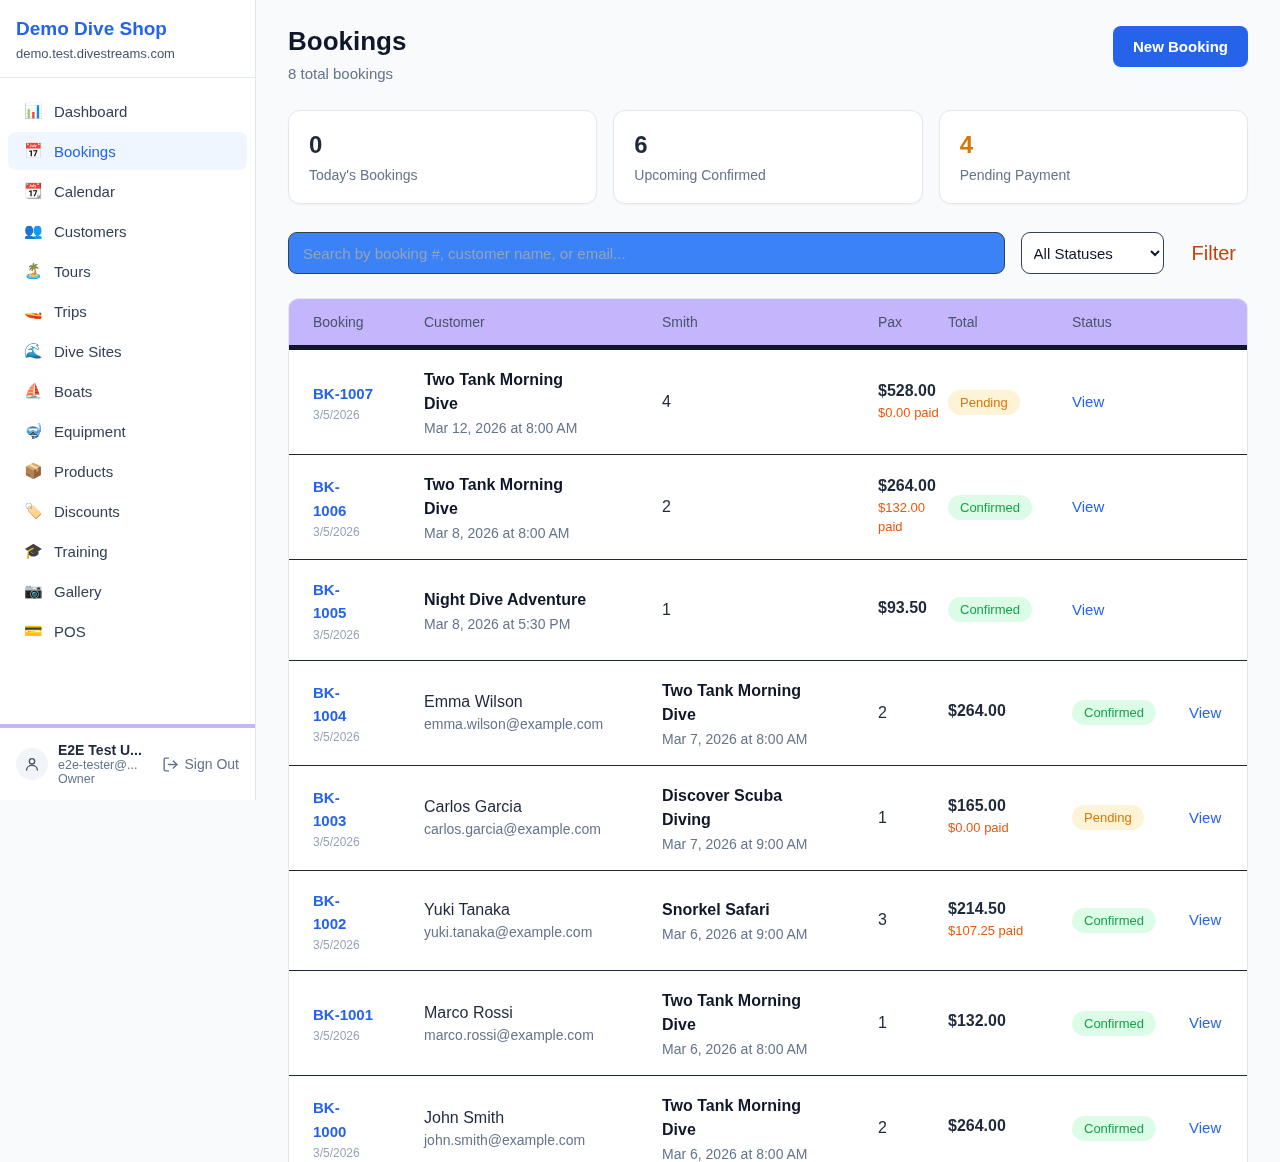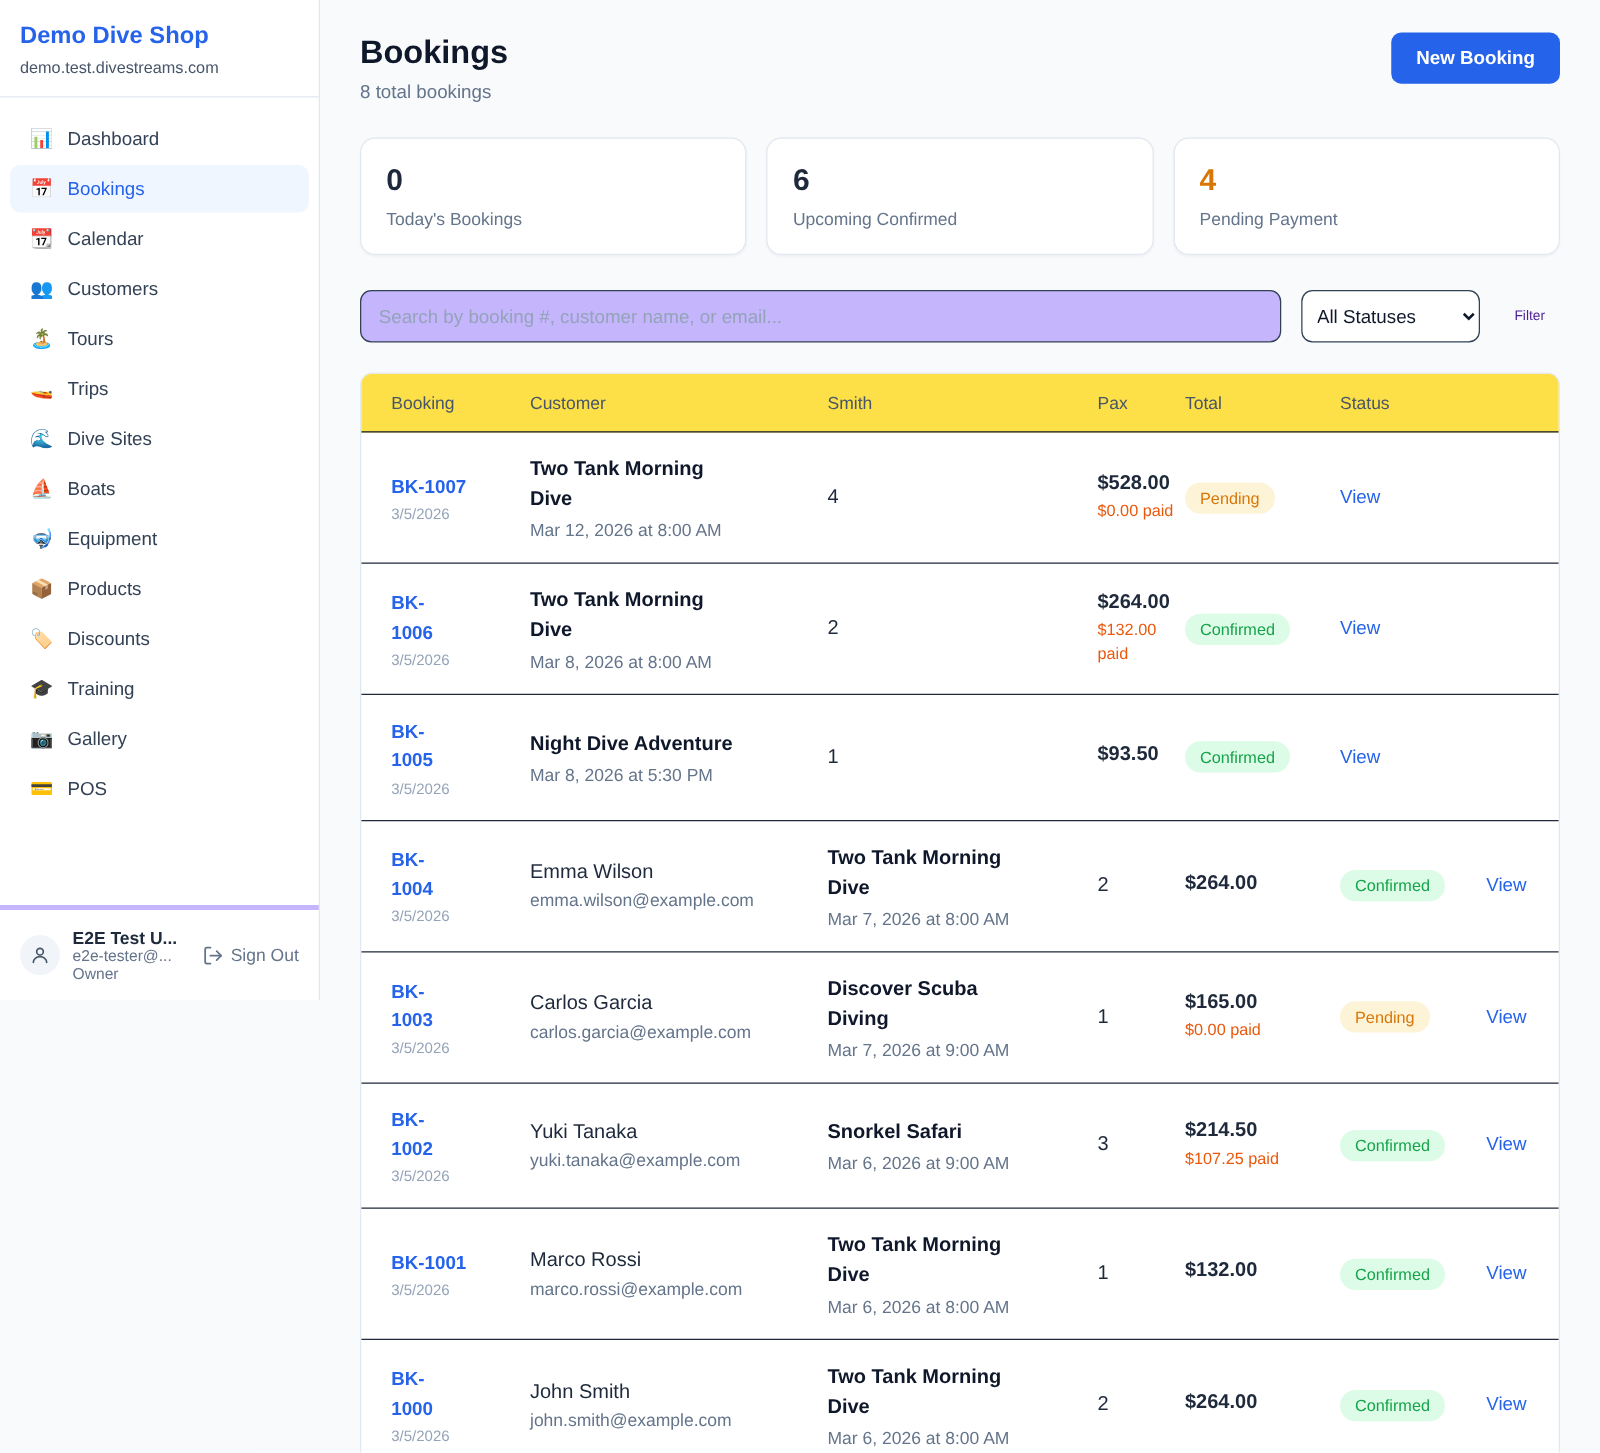--- a/index.html
+++ b/index.html
@@ -57,34 +57,34 @@
   .stat-card {
     background:#ffffff; border:1px solid #e2e8f0; border-radius:12px;
     padding:20px; box-shadow:0 1px 2px rgba(15,23,42,.04);
   }
   .stat-value { font-size:24px; font-weight:bold; color:#1e293b; margin-bottom:8px; }
   .stat-value.orange { color:#d97706; }
   .stat-label { font-size:14px; color:#64748b; }
   .filter-row { display:flex; align-items:center; gap:16px; margin-bottom:24px; }
   .search-input {
     flex:1; height:42px; border:1px solid #334155; border-radius:9px;
-    padding:0 14px; font-size:15px; font-family:inherit; color:#0f172a; background:#c4b5fd;
+    padding:0 14px; font-size:15px; font-family:inherit; color:#0f172a; background:#3b82f6;
   }
   .search-input::placeholder { color:#94a3b8; }
   .status-select {
     height:42px; width:143px; border:1px solid #334155; border-radius:9px;
     font-size:15px; font-family:inherit; color:#0f172a; background:#ffffff; padding:0 8px;
   }
-  .filter-label { font-size:11px; color:#4c1d95; padding:0 12px; cursor:pointer;text-align:center; }
+  .filter-label { font-size:20px; color:#c2410c; padding:0 12px; cursor:pointer;text-align:center; }
   
   .table-card {
     background:#ffffff; border:1px solid #e2e8f0; border-radius:10px; overflow:hidden;
   }
   .t-grid { display:grid; grid-template-columns:111px 238px 216px 70px 124px 117px 1fr; padding:0 24px; align-items:center; }
-  .t-head { background:#fde047; border-bottom:1px solid #0f172a; }
+  .t-head { background:#c4b5fd; border-bottom:5px solid #0f172a; }
   .t-head > div { font-size:14px; color:#475569; padding:15px 0; }
   .t-row { border-bottom:1px solid #1e293b; min-height:100px; padding-top:18px; padding-bottom:18px; }
   .t-row:last-child { border-bottom:none; }
   .booking-id { color:#2563eb; font-weight:bold; font-size:15px; white-space:pre-line; line-height:1.55; cursor:pointer; }
   .booking-date { color:#94a3b8; font-size:12px; margin-top:3px; }
   .cust-name { font-size:16px; color:#1e293b; margin-bottom:5px; }
   .cust-email { font-size:14px; color:#64748b; }
   .trip-name { font-size:16px; font-weight:bold; color:#0f172a; white-space:pre-line; line-height:1.5; margin-bottom:4px; }
   .trip-date { font-size:14px; color:#64748b; }
   .pax { font-size:16px; color:#1e293b; }

